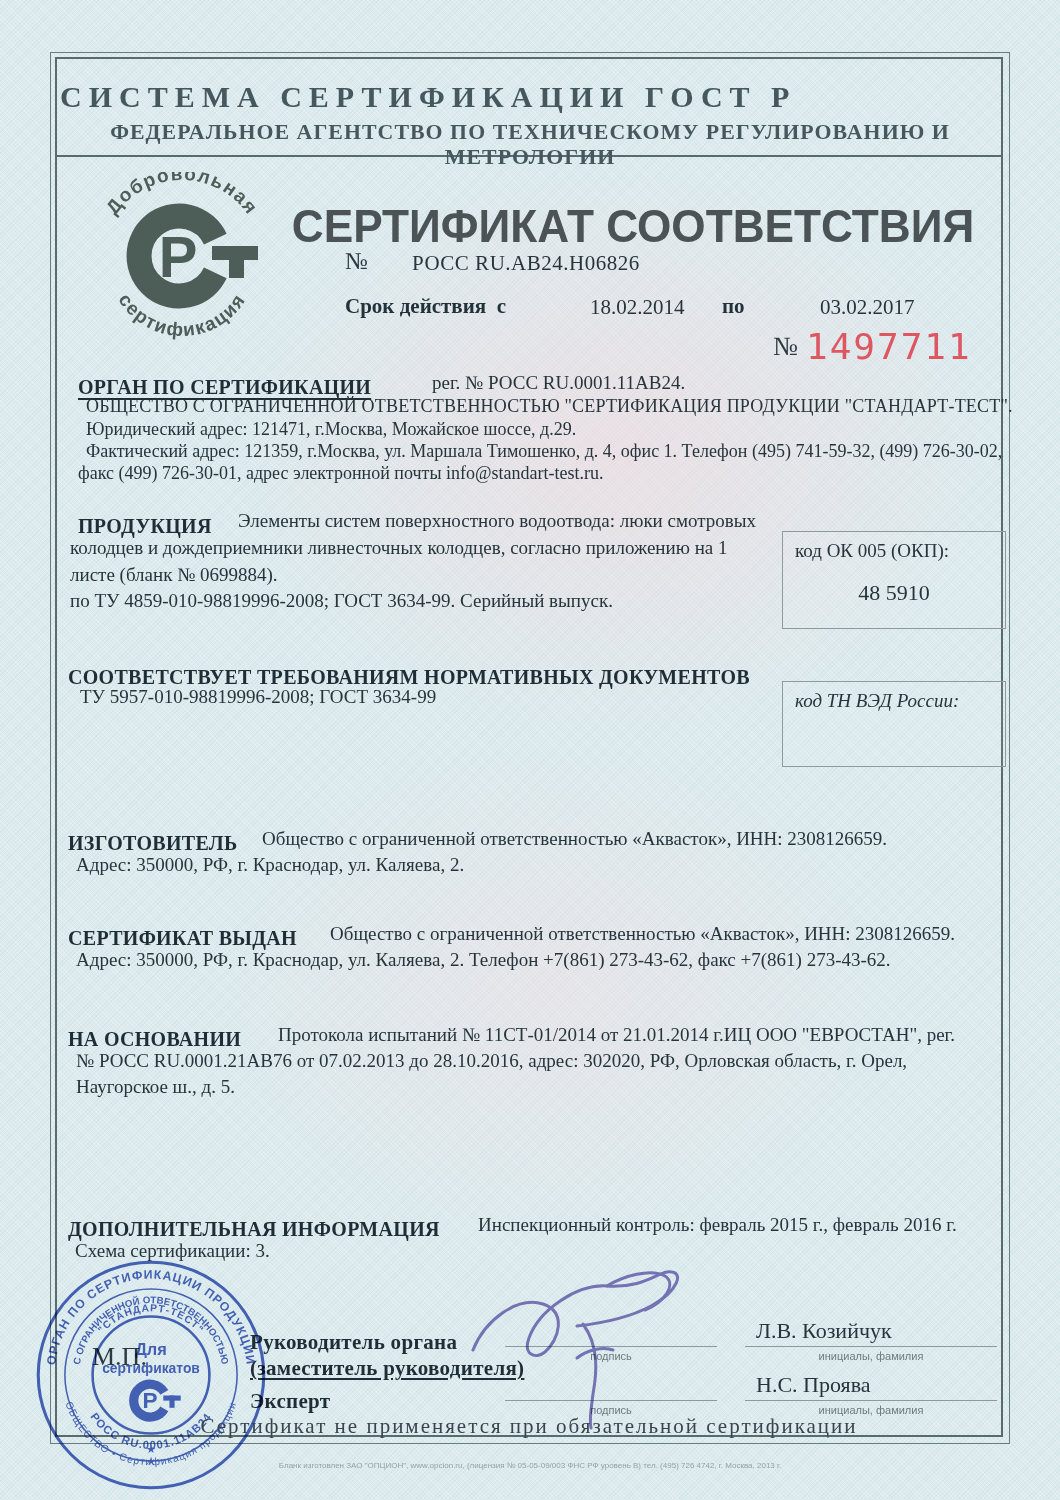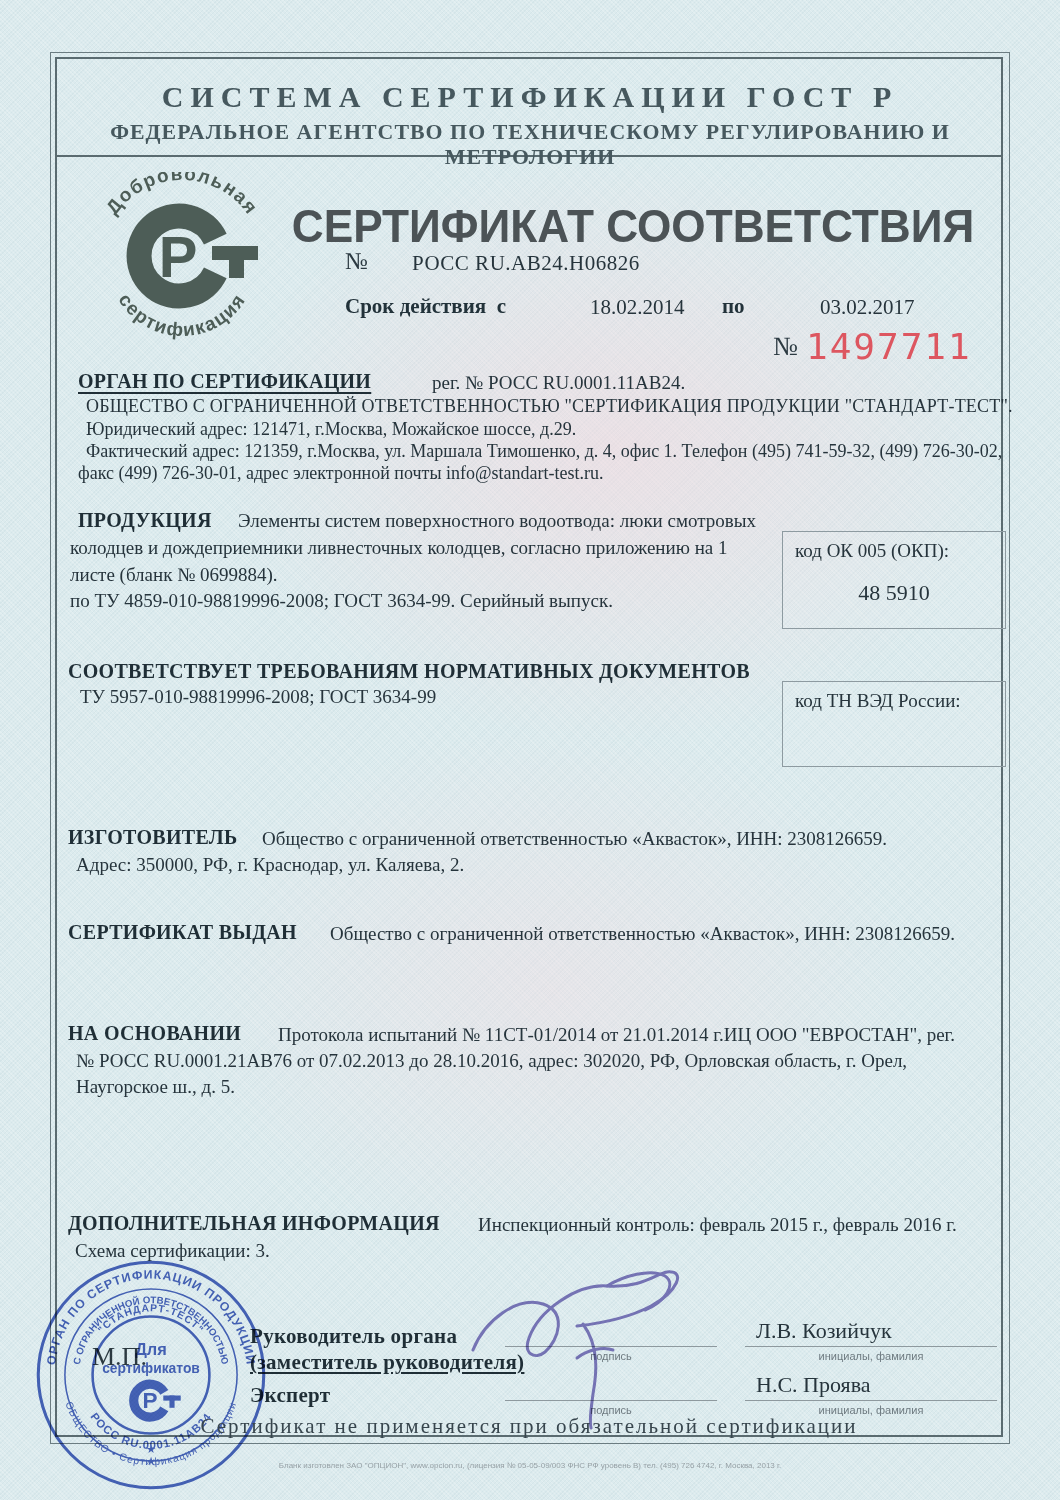--- a/index.html
+++ b/index.html
@@ -10,30 +10,30 @@
       radial-gradient(ellipse 520px 380px at 52% 66%, rgba(246,220,226,.38), rgba(246,220,226,0) 70%),
       repeating-linear-gradient(45deg, rgba(255,255,255,.20) 0 1px, rgba(0,0,0,0) 1px 3px),
       repeating-linear-gradient(-45deg, rgba(140,175,185,.10) 0 1px, rgba(0,0,0,0) 1px 3px),
       #dcebee;
     font-family:"Liberation Serif", serif; color:var(--text_ink,#26343c);
   }
   .abs{position:absolute;}
   .frame-outer{left:50px; top:52px; width:958px; height:1390px; border:1px solid #6b7c81;}
   .frame-inner{left:55px; top:57px; width:944px; height:1376px; border:2px solid #5a6b70;}
   .hrule{left:57px; top:155px; width:944px; height:2px; background:#5a6b70;}
-  .hdr1{left:60px; top:80px; width:940px; text-align:center; font-size:30px; font-weight:bold;
+  .hdr1{left:60px; top:80px; width:940px; font-size:30px; font-weight:bold;
         letter-spacing:7px; color:#46585e;}
   .hdr2{left:60px; top:120px; width:940px; text-align:center; font-size:21px; font-weight:bold;
         letter-spacing:1px; color:#46585e; transform:scaleX(1.04);}
   .cert-title{left:270px; top:180px; width:720px; text-align:left;margin-top:18px;}
   .cert-title span{display:inline-block; font-family:"Liberation Sans",sans-serif; font-weight:bold;
         font-size:47px; color:#4c5356; letter-spacing:0px; transform:scaleX(.94); white-space:nowrap;}
   .no-label{font-size:24px; color:#2c3a42;}
   .t{font-size:19px; color:#26343c;}
-  .h{font-weight:bold; font-size:20px; color:#1f2e36; letter-spacing:.3px;}
+  .h{font-weight:bold; font-size:20px; color:#1f2e36; letter-spacing:.3px;margin-top:6px;}
   .small-cap{font-family:"Liberation Sans",sans-serif; font-size:11px; color:#6e7a80; text-align:center;}
   .red-no{font-family:"DejaVu Sans Mono",monospace; font-size:36px; letter-spacing:2px; color:var(--accent_red,#dd5660);}
   .codebox{border:1px solid #8d9aa0; background:rgba(255,255,255,.06);}
   .sigline{height:1px; background:#8e999e;}
   .note{font-size:21px; letter-spacing:2px; color:#37454d; text-align:center;}
   .fineprint{font-family:"Liberation Sans",sans-serif; font-size:8px; color:#97a1a6; text-align:center;}
   .stampwrap{mix-blend-mode:multiply; opacity:.93;}
   .mp{font-size:26px; color:#2b3940;}
   svg text{font-family:"Liberation Sans",sans-serif;}
 </style>
@@ -100,30 +100,31 @@
   <div class="abs t" style="left:70px; top:564px;">листе (бланк № 0699884).</div>
   <div class="abs t" style="left:70px; top:590px;">по ТУ 4859-010-98819996-2008; ГОСТ 3634-99. Серийный выпуск.</div>
 
   <div class="abs codebox" style="left:782px; top:531px; width:222px; height:96px;">
     <div class="abs t" style="left:12px; top:8px;">код ОК 005 (ОКП):</div>
     <div class="abs t" style="left:0; top:48px; width:222px; text-align:center; font-size:22px;">48 5910</div>
   </div>
 
   <div class="abs h" style="left:68px; top:660px;">СООТВЕТСТВУЕТ ТРЕБОВАНИЯМ НОРМАТИВНЫХ ДОКУМЕНТОВ</div>
   <div class="abs t" style="left:80px; top:686px;">ТУ 5957-010-98819996-2008; ГОСТ 3634-99</div>
-  <div class="abs codebox" style="left:782px; top:681px; width:222px; height:84px;">
+  <div class="abs codebox" style="left:782px; top:681px; width:222px; height:84px;font-style:italic;">
     <div class="abs t" style="left:12px; top:8px;">код ТН ВЭД России:</div>
   </div>
 
   <div class="abs h" style="left:68px; top:826px;">ИЗГОТОВИТЕЛЬ</div>
   <div class="abs t" style="left:262px; top:828px;">Общество с ограниченной ответственностью «Аквасток», ИНН: 2308126659.</div>
   <div class="abs t" style="left:76px; top:854px;">Адрес: 350000, РФ, г. Краснодар, ул. Каляева, 2.</div>
 
   <div class="abs h" style="left:68px; top:921px;">СЕРТИФИКАТ ВЫДАН</div>
   <div class="abs t" style="left:330px; top:923px;">Общество с ограниченной ответственностью «Аквасток», ИНН: 2308126659.</div>
+  <div class="abs t" style="left:76px; top:949px;">Адрес: 350000, РФ, г. Краснодар, ул. Каляева, 2. Телефон +7(861) 273-43-62, факс +7(861) 273-43-62.</div>
 
   <div class="abs h" style="left:68px; top:1022px;">НА ОСНОВАНИИ</div>
   <div class="abs t" style="left:278px; top:1024px;">Протокола испытаний № 11СТ-01/2014 от 21.01.2014 г.ИЦ ООО "ЕВРОСТАН", рег.</div>
   <div class="abs t" style="left:76px; top:1050px;">№ РОСС RU.0001.21АВ76 от 07.02.2013 до 28.10.2016, адрес: 302020, РФ, Орловская область, г. Орел,</div>
   <div class="abs t" style="left:76px; top:1076px;">Наугорское ш., д. 5.</div>
 
   <div class="abs h" style="left:68px; top:1212px;">ДОПОЛНИТЕЛЬНАЯ ИНФОРМАЦИЯ</div>
   <div class="abs t" style="left:478px; top:1214px;">Инспекционный контроль: февраль 2015 г., февраль 2016 г.</div>
   <div class="abs t" style="left:75px; top:1240px;">Схема сертификации: 3.</div>
 

